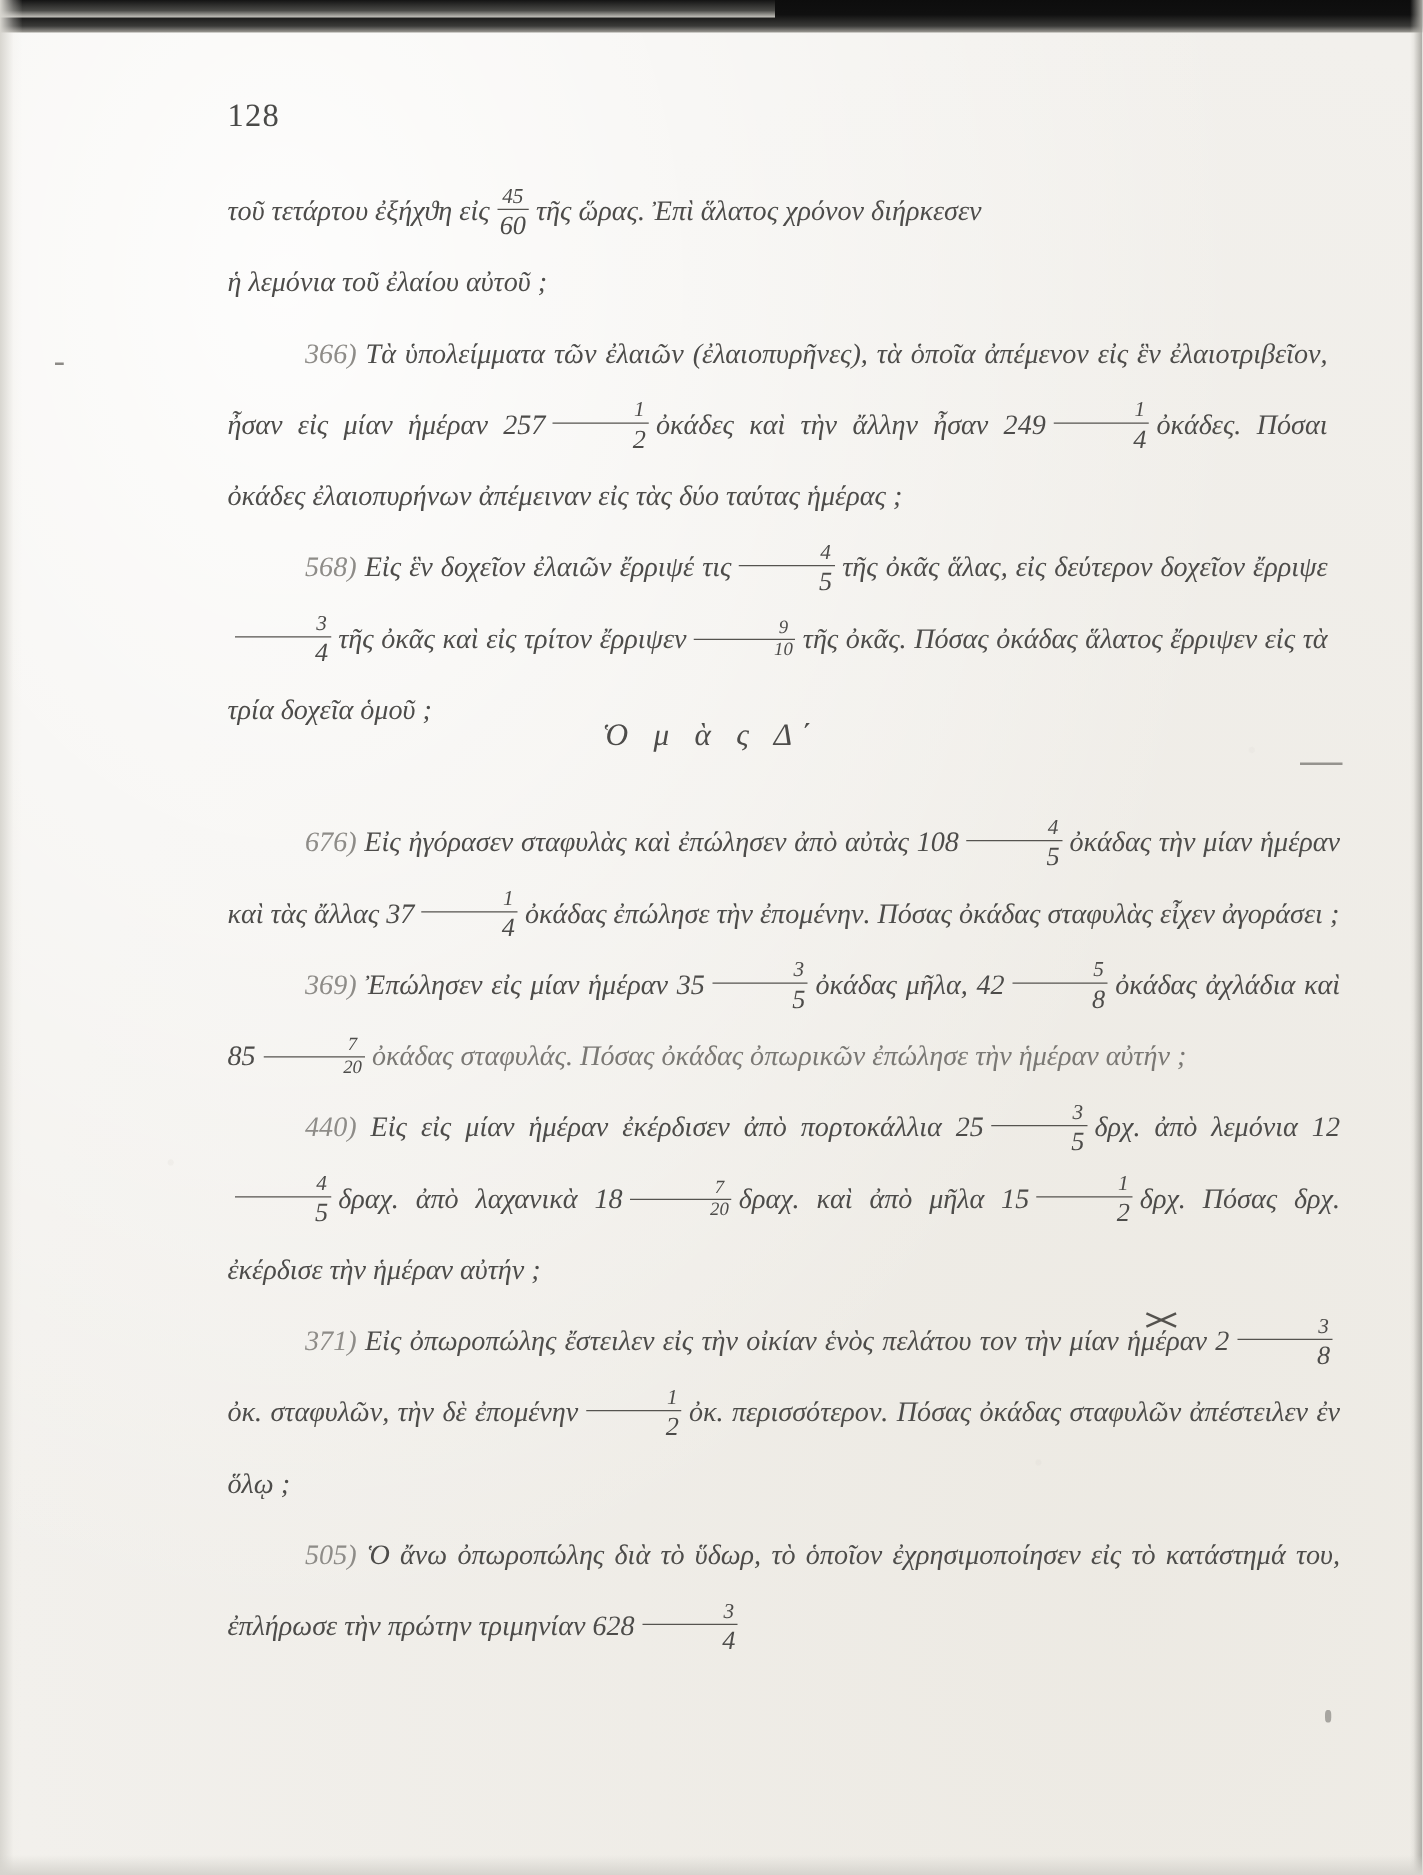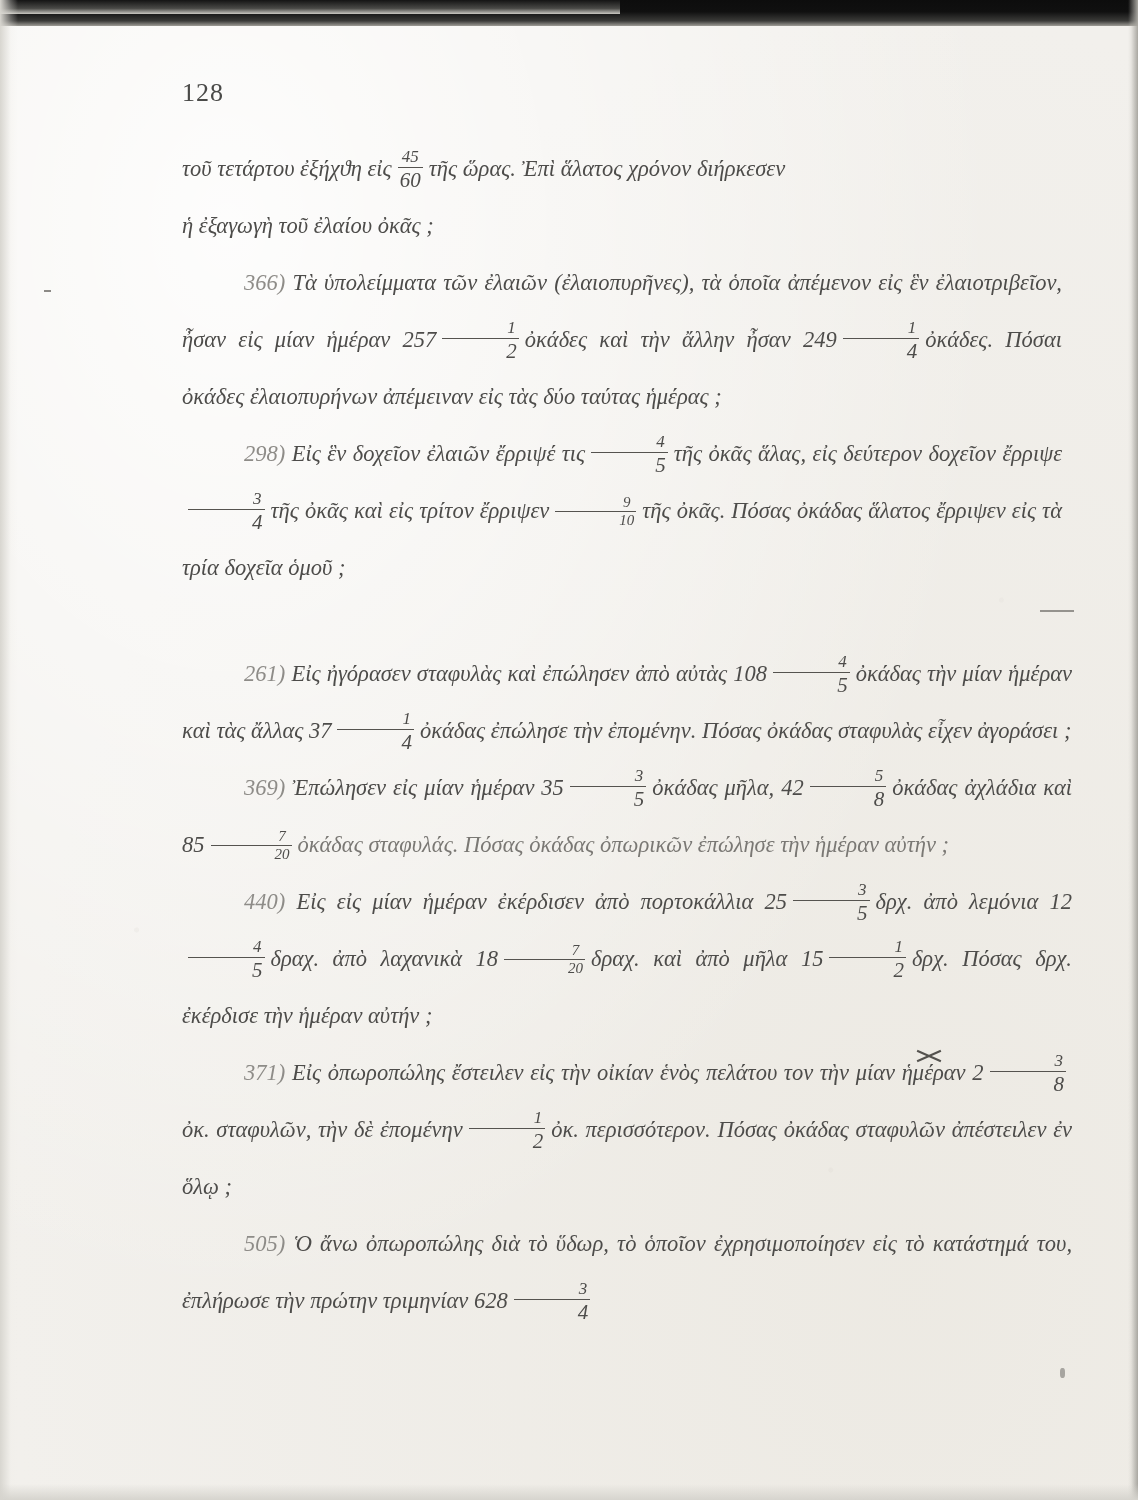--- a/index.html
+++ b/index.html
@@ -221,41 +221,42 @@
   <div id="content">
 
     <div class="folio">128</div>
 
     <div class="tick-left"></div>
 
     <div class="body-text">
 
       <p class="para">
         <span>τοῦ τετάρτου  ἐξήχϑη  εἰς</span><span class="frac"><span class="num">45</span><span class="bar"></span><span class="den">60</span></span><span>τῆς  ὥρας.  Ἐπὶ  ἅλατος  χρόνον  διήρκεσεν</span><br>
-        <span>ἡ ἐξαγωγὴ τοῦ ἐλαίου ὀκᾶς ;</span>
+        <span>ἡ λεμόνια τοῦ ἐλαίου αὐτοῦ ;</span>
       </p>
 
       <p class="para indent">
         <span class="faded">366)</span>
         <span>Τὰ ὑπολείμματα τῶν ἐλαιῶν (ἐλαιοπυρῆνες), τὰ ὁποῖα ἀπέμενον εἰς ἓν ἐλαιοτριβεῖον, ἦσαν εἰς μίαν ἡμέραν 257</span><span class="frac"><span class="num">1</span><span class="bar"></span><span class="den">2</span></span><span>ὀκάδες καὶ τὴν ἄλλην ἦσαν 249</span><span class="frac"><span class="num">1</span><span class="bar"></span><span class="den">4</span></span><span>ὀκάδες. Πόσαι ὀκάδες ἐλαιοπυρήνων ἀπέμειναν εἰς τὰς δύο ταύτας ἡμέρας ;</span>
       </p>
 
       <p class="para indent">
-        <span class="faded">298)</span>
+        <span class="faded">568)</span>
         <span>Εἰς ἓν δοχεῖον ἐλαιῶν ἔρριψέ τις</span><span class="frac"><span class="num">4</span><span class="bar"></span><span class="den">5</span></span><span>τῆς ὀκᾶς ἅλας, εἰς δεύτερον δοχεῖον ἔρριψε</span><span class="frac"><span class="num">3</span><span class="bar"></span><span class="den">4</span></span><span>τῆς ὀκᾶς καὶ εἰς τρίτον ἔρριψεν</span><span class="frac small"><span class="num">9</span><span class="bar"></span><span class="den">10</span></span><span>τῆς ὀκᾶς. Πόσας ὀκάδας ἅλατος ἔρριψεν εἰς τὰ τρία δοχεῖα ὁμοῦ ;</span>
       </p>
 
     </div>
 
+    <div class="section-heading">Ὁ μ ὰ ς  Δ΄</div>
     <div class="dash-mark"></div>
 
     <div class="block2">
 
       <p class="para indent">
-        <span class="faded">261)</span>
+        <span class="faded">676)</span>
         <span>Εἰς ἠγόρασεν σταφυλὰς καὶ ἐπώλησεν ἀπὸ αὐτὰς 108</span><span class="frac"><span class="num">4</span><span class="bar"></span><span class="den">5</span></span><span>ὀκάδας τὴν μίαν ἡμέραν καὶ τὰς ἄλλας 37</span><span class="frac"><span class="num">1</span><span class="bar"></span><span class="den">4</span></span><span>ὀκάδας ἐπώλησε τὴν ἐπομένην. Πόσας ὀκάδας σταφυλὰς εἶχεν ἀγοράσει ;</span>
       </p>
 
       <p class="para indent">
         <span class="faded">369)</span>
         <span>Ἐπώλησεν εἰς μίαν ἡμέραν 35</span><span class="frac"><span class="num">3</span><span class="bar"></span><span class="den">5</span></span><span>ὀκάδας μῆλα, 42</span><span class="frac"><span class="num">5</span><span class="bar"></span><span class="den">8</span></span><span>ὀκάδας ἀχλάδια καὶ 85</span><span class="frac small"><span class="num">7</span><span class="bar"></span><span class="den">20</span></span><span class="faint">ὀκάδας σταφυλάς. Πόσας ὀκάδας ὀπωρικῶν ἐπώλησε τὴν ἡμέραν αὐτήν ;</span>
       </p>
 
       <p class="para indent">
         <span class="faded">440)</span>

